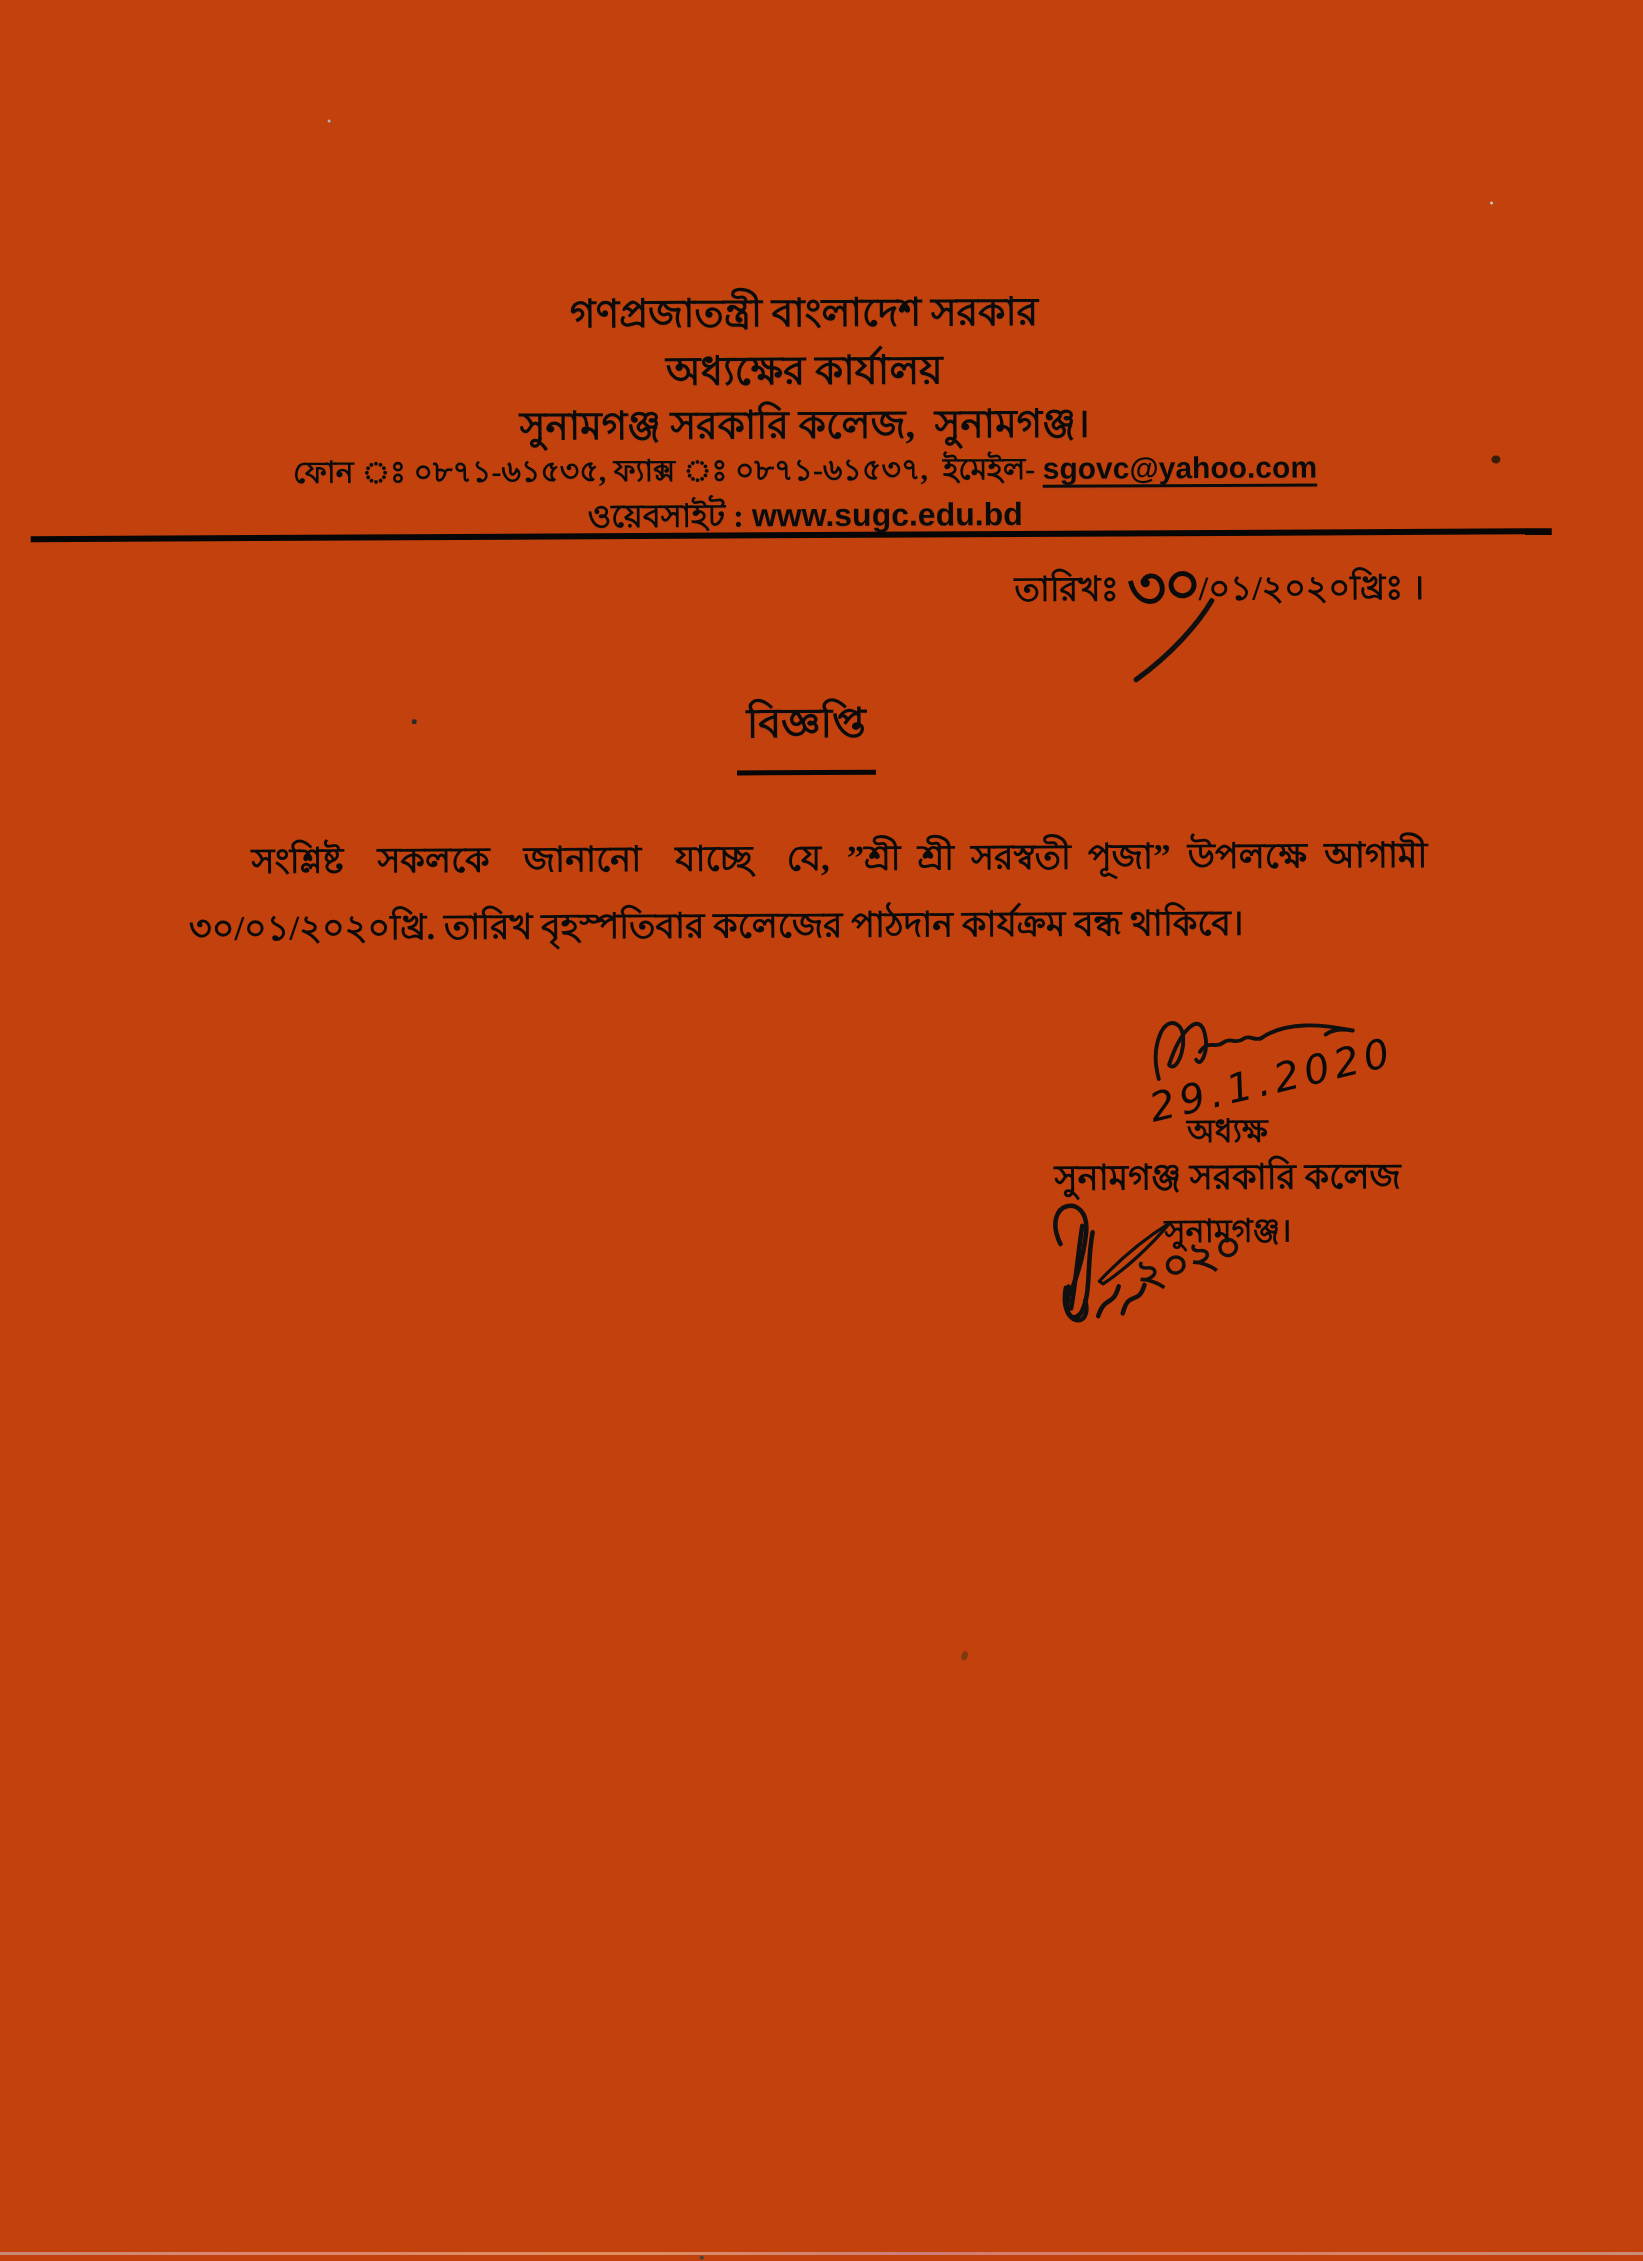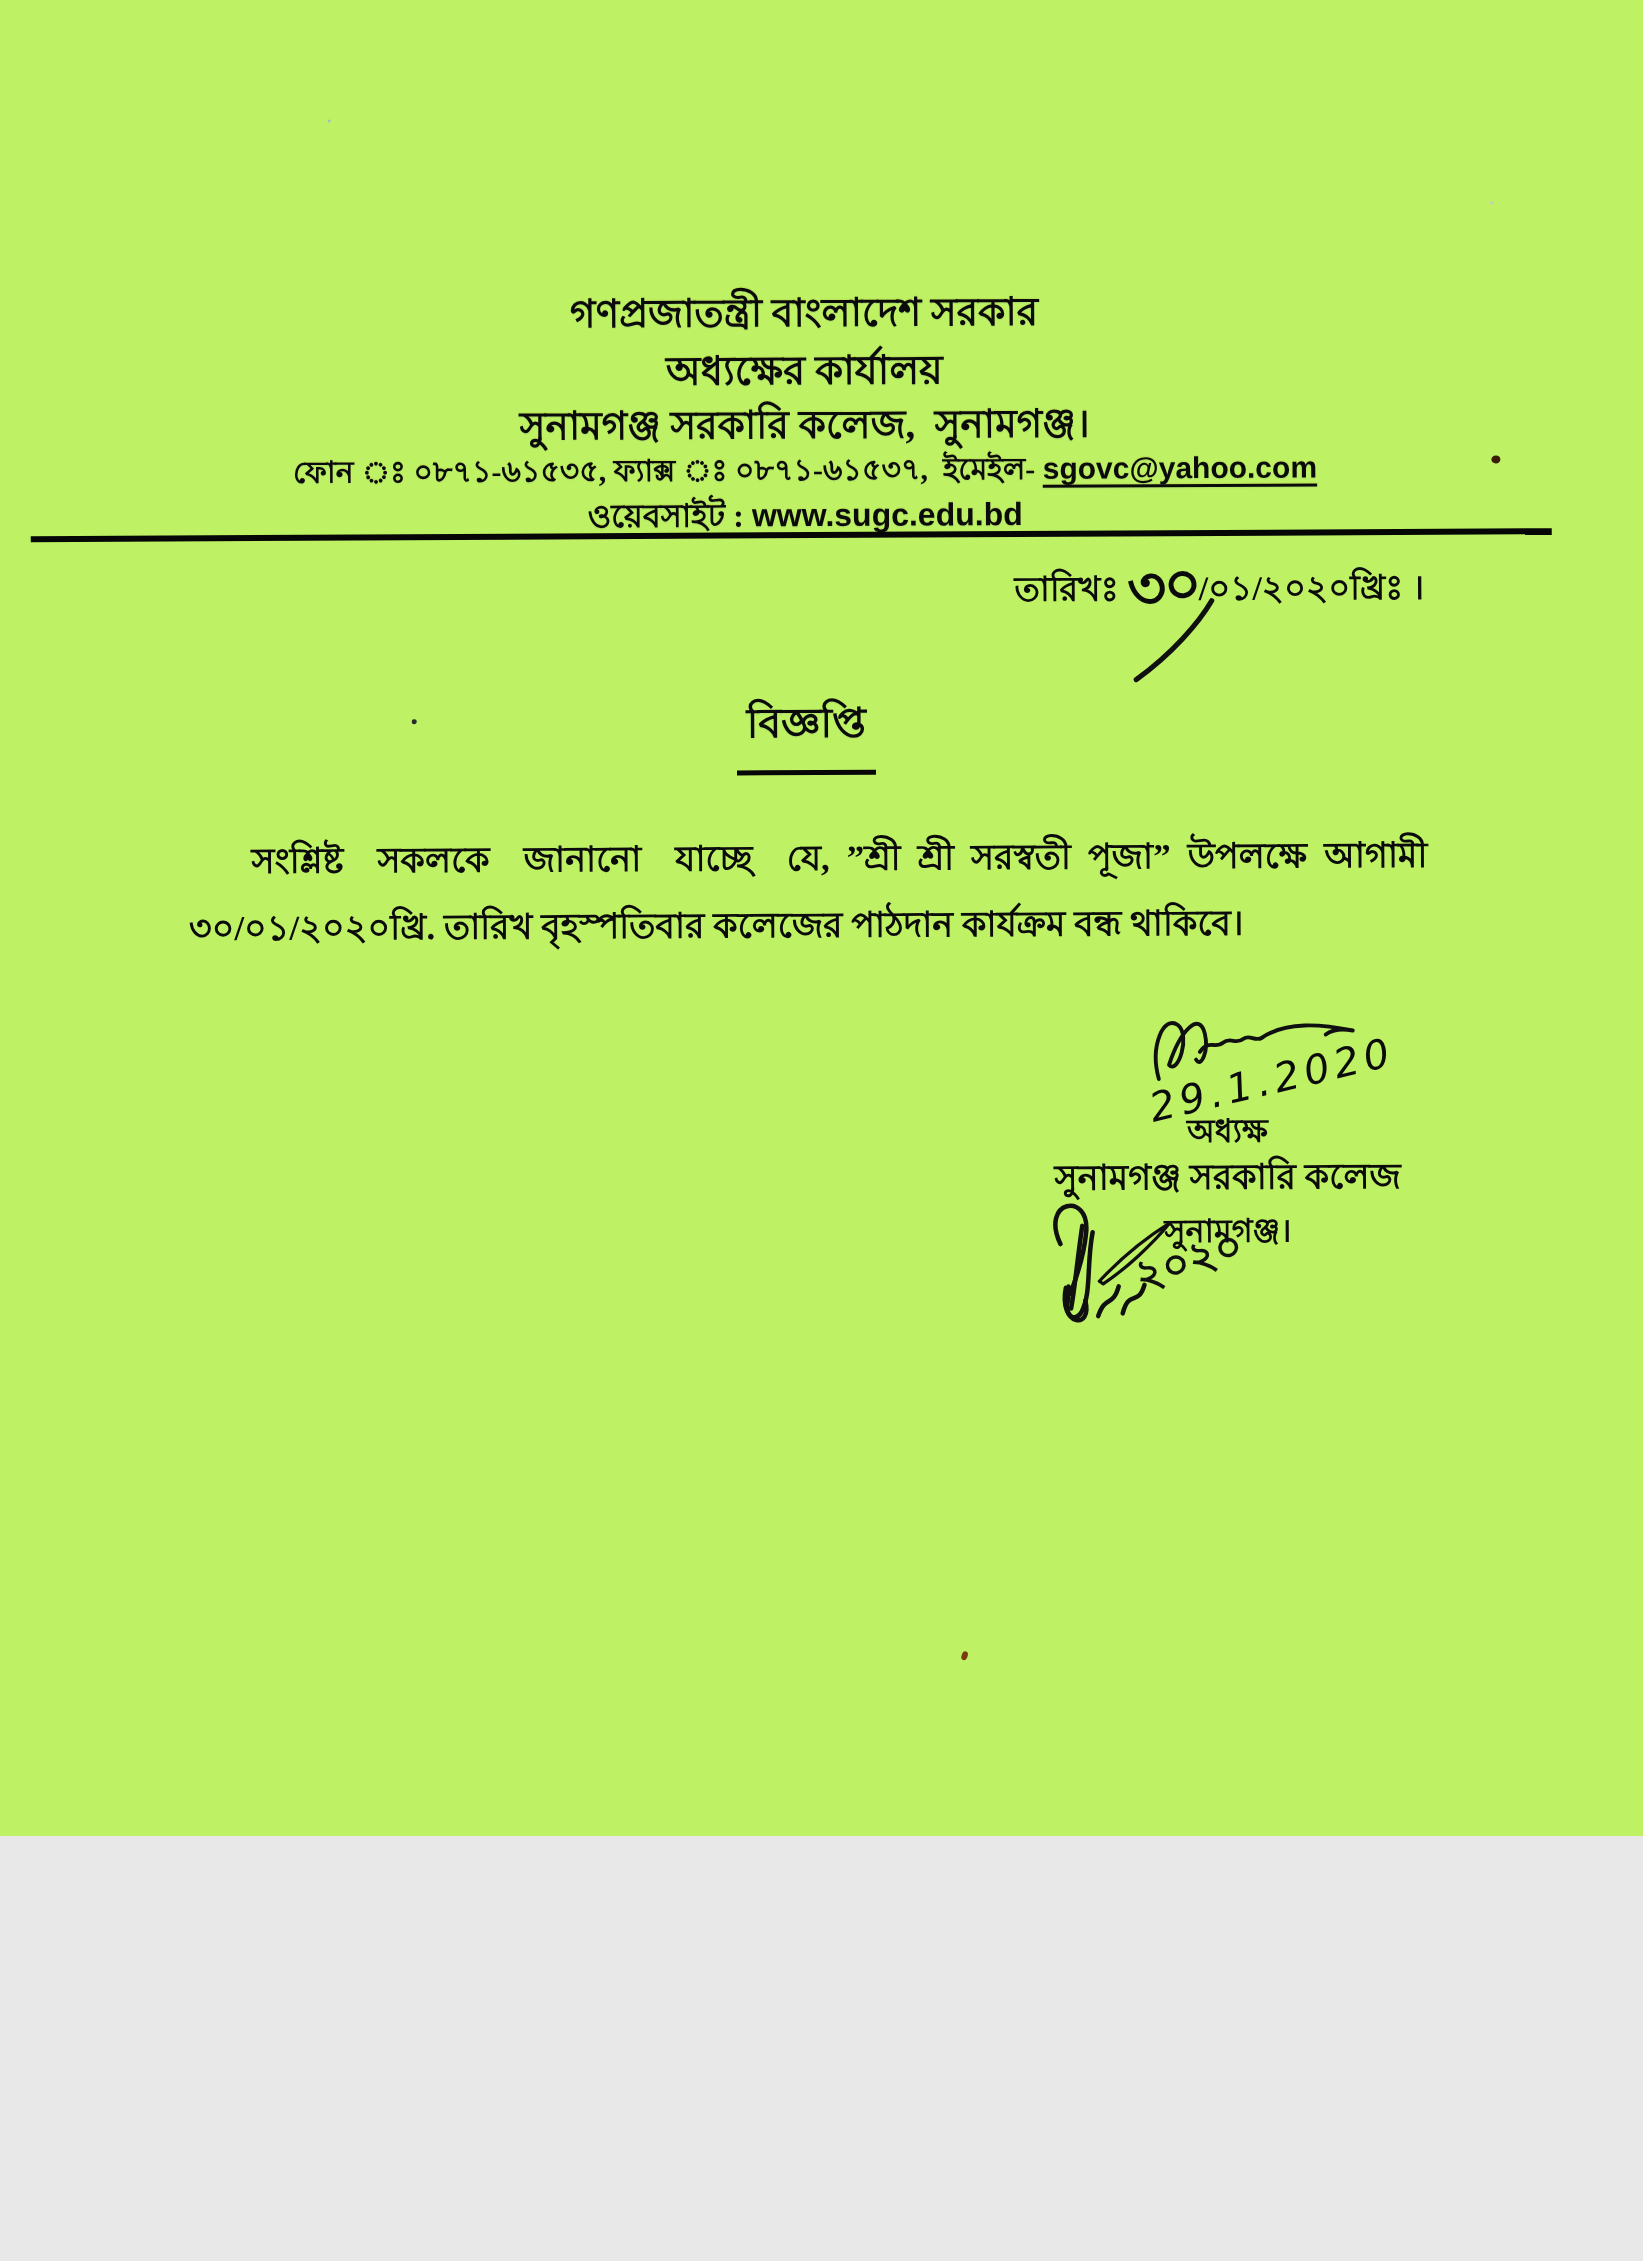--- a/index.html
+++ b/index.html
@@ -1,19 +1,19 @@
 <!DOCTYPE html>
 <html lang="bn" style="font-size:10.3px"><head>
 <meta charset="utf-8">
 <style>
   html,body{margin:0;padding:0;background:#e8e8e8;}
   .page{
     position:relative;
-    width:1643px;height:1836px;
-    background:#bef264;
+    width:1643px;height:2261px;
+    background:#c2410c;
     overflow:hidden;
     font-family:"Liberation Serif", serif;
     color:#0b0b0b;
   }
   .content{
     position:absolute;inset:0;
     transform:rotate(-0.3deg);
     transform-origin:822px 580px;
   }
   .hline{position:absolute;width:1611px;left:0;text-align:center;white-space:pre;

